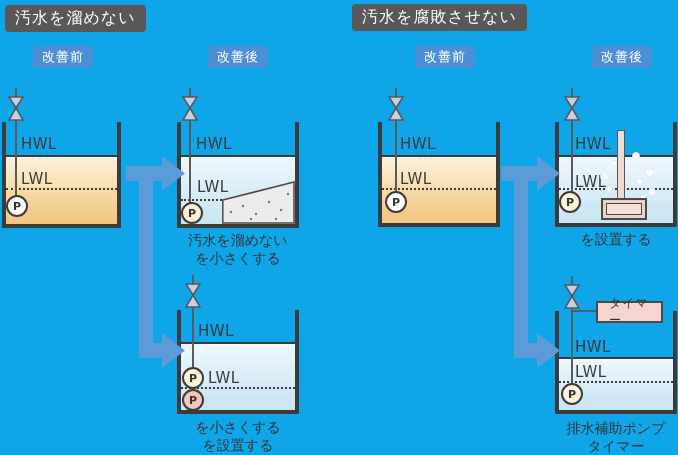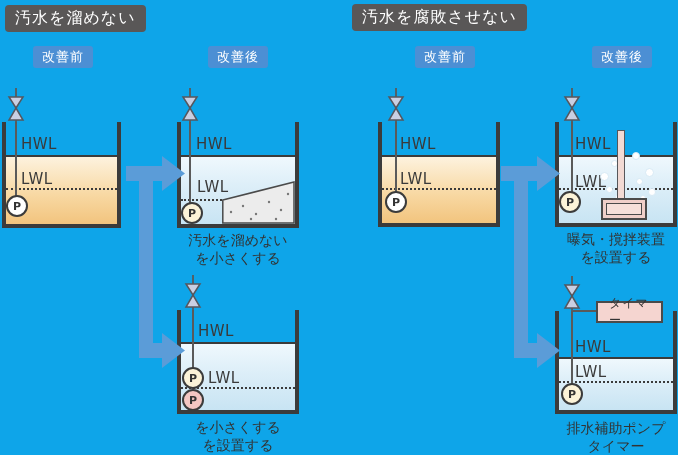--- a/index.html
+++ b/index.html
@@ -175,21 +175,20 @@
     <div class="bubble" style="left:56px;top:72px;width:4px;height:4px"></div>
     <div class="bubble" style="left:81px;top:73px;width:4px;height:4px"></div>
     <div class="stir-rod" style="left:58px;top:8px;height:70px"></div>
     <div class="stir-box" style="left:42px;top:76px;width:42px;height:18px">
       <div class="stir-box-inner"></div>
     </div>
     <div class="pipe" style="left:12px;top:0;height:80px"></div>
     <div class="pump cream" style="left:0;top:69px">P</div>
   </div>
   <div class="caption" style="left:555px;top:231px;width:122px">
-    <div>曝気・撹拌装置</div>
     <div>を設置する</div>
   </div>
 
   <div class="connector" style="left:573px;top:310px;width:23px"></div>
   <div class="timer-box" style="left:596px;top:301px;width:52px;height:18px">タイマー</div>
   <div class="tank" style="left:555px;top:311px;width:122px;height:103px">
     <div class="water blue" style="top:48px"></div>
     <div class="hwl-line" style="top:46px"></div>
     <div class="wl-label" style="left:16px;top:27px">HWL</div>
     <div class="wl-label" style="left:16px;top:52px">LWL</div>

